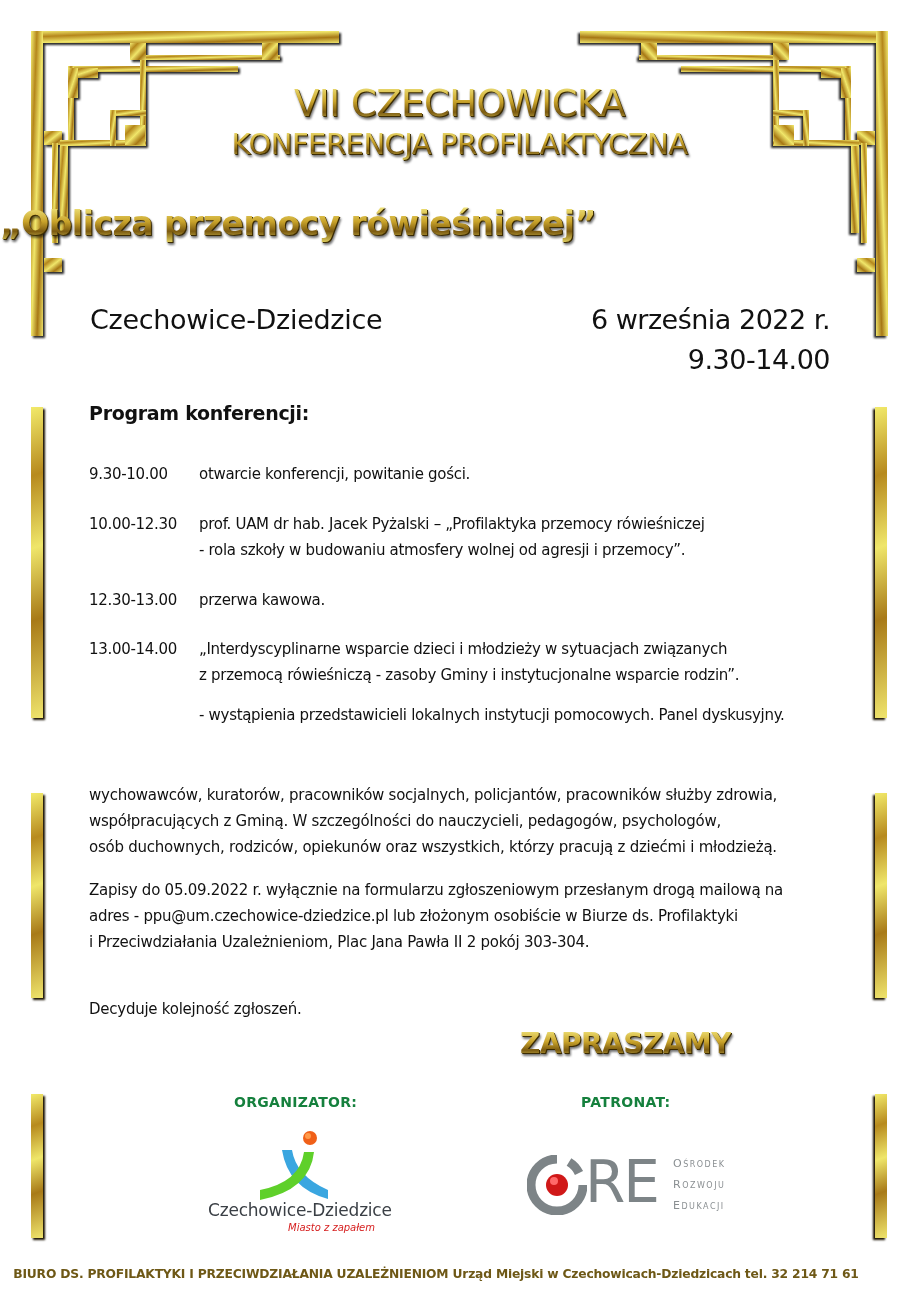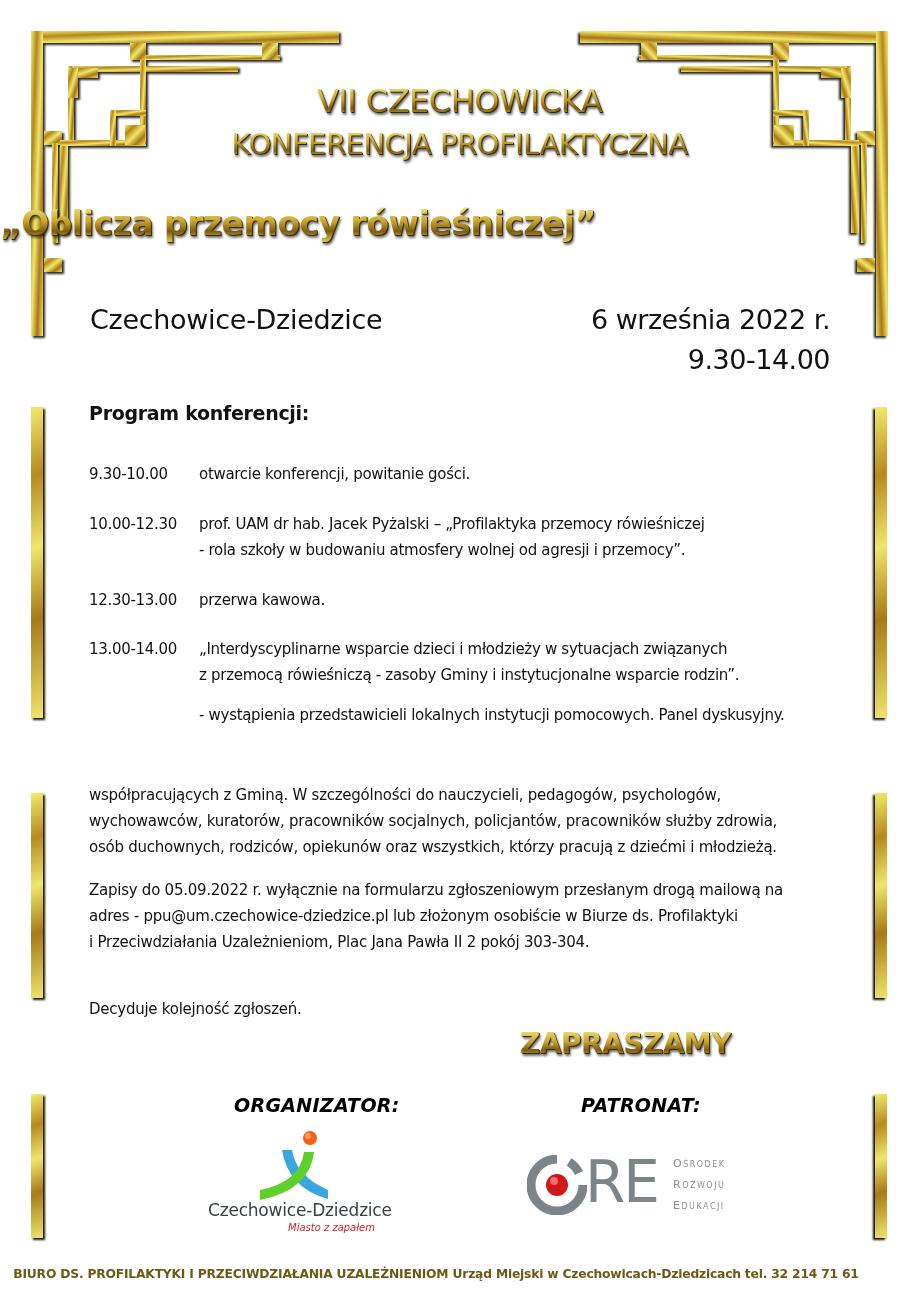--- a/index.html
+++ b/index.html
@@ -13,38 +13,38 @@
 
   .gold-text {
     font-family:"DejaVu Sans", sans-serif;
     color:#c9a62a;
     background: linear-gradient(180deg,#f7f08a 0%,#c9a32a 45%,#7c5b10 70%,#e6d662 100%);
     -webkit-background-clip:text; background-clip:text;
     -webkit-text-fill-color: transparent;
     filter: drop-shadow(1px 1px 0 #3a2a00) drop-shadow(1px 2px 1px rgba(0,0,0,.55));
   }
 
-  .title1 { top:82px; left:0; width:919px; text-align:center; font-size:32px; letter-spacing:-0.5px; }
+  .title1 { top:82px; left:0; width:919px; text-align:center; font-size:37px; letter-spacing:-0.5px; }
   .title2 { top:127px; left:0; width:919px; text-align:center; font-size:29px; letter-spacing:-0.5px; }
   .subtitle { top:204px; left:0; width:919px; text-align:left; font-size:33px; font-weight:bold; letter-spacing:-0.5px; }
 
   .venue { left:90px; top:300px; font-size:27px; line-height:40px; color:#111; letter-spacing:-0.3px; }
   .date  { right:89px; top:300px; font-size:27px; line-height:40px; text-align:right; color:#111; letter-spacing:-0.5px; }
 
   .prog-title { left:89px; top:402px; font-size:19px; font-weight:bold; color:#111; letter-spacing:-0.3px; }
 
   .row { position:absolute; left:89px; font-size:15px; line-height:26px; color:#111; letter-spacing:-0.3px; }
   .row .time { position:absolute; left:0; top:0; width:110px; }
   .row .desc { position:absolute; left:110px; top:0; width:640px; }
 
   .para { position:absolute; left:89px; width:750px; font-size:15px; line-height:26px; color:#111; letter-spacing:-0.25px; }
 
   .zapraszamy { left:520px; top:1027px; font-size:28px; font-weight:bold; letter-spacing:-0.5px; }
 
-  .sec-label { font-size:19px; font-weight:bold; color:#000000; letter-spacing:0.3px;font-style:italic; }
+  .sec-label { font-size:14px; font-weight:bold; color:#15803d; letter-spacing:0.3px; }
 
   .footer { left:0; top:1267px; width:872px; text-align:center; font-size:12.3px; font-weight:bold; color:#6e5816; letter-spacing:-0.2px; white-space:nowrap; }
   .footer .normal { font-weight:bold; }
 
   .ore-small { font-size:11px; color:#8a8f92; letter-spacing:1.5px; line-height:21px; font-variant:small-caps; }
 </style>
 </head>
 <body>
 
 <svg class="abs" style="left:0;top:0" width="360" height="345" viewBox="0 0 360 345">
@@ -160,22 +160,22 @@
 </div>
 
 <div class="row" style="top:702px">
   <span class="time"></span>
   <div class="desc">
     <div>- wystąpienia przedstawicieli lokalnych instytucji pomocowych. Panel dyskusyjny.</div>
   </div>
 </div>
 
 <div class="para" style="top:782px">
+  <div>wychowawców, kuratorów, pracowników socjalnych, policjantów, pracowników służby zdrowia,</div>
   <div>współpracujących z Gminą. W szczególności do nauczycieli, pedagogów, psychologów,</div>
-  <div>wychowawców, kuratorów, pracowników socjalnych, policjantów, pracowników służby zdrowia,</div>
   <div>osób duchownych, rodziców, opiekunów oraz wszystkich, którzy pracują z dziećmi i młodzieżą.</div>
 </div>
 
 <div class="para" style="top:877px">
   <div>Zapisy do 05.09.2022 r. wyłącznie na formularzu zgłoszeniowym przesłanym drogą mailową na</div>
   <div>adres - ppu@um.czechowice-dziedzice.pl lub złożonym osobiście w Biurze ds. Profilaktyki</div>
   <div>i Przeciwdziałania Uzależnieniom, Plac Jana Pawła II 2 pokój 303-304.</div>
 </div>
 
 <div class="para" style="top:996px">Decyduje kolejność zgłoszeń.</div>

